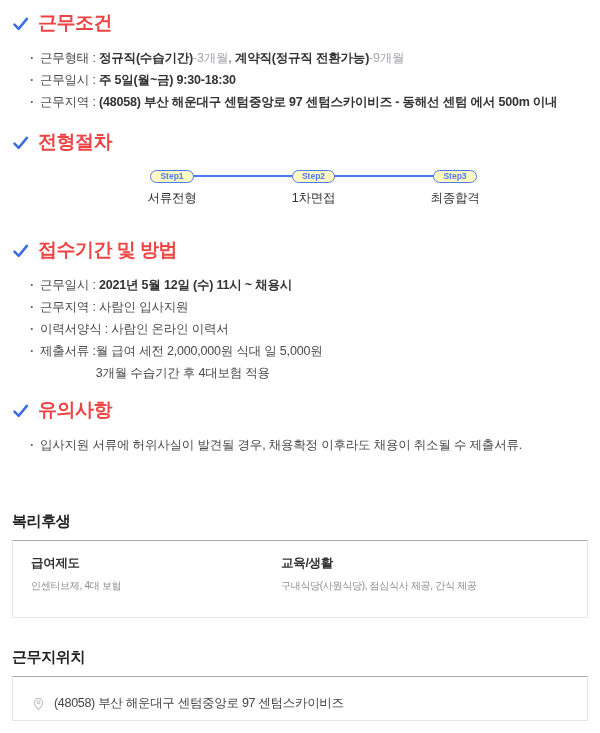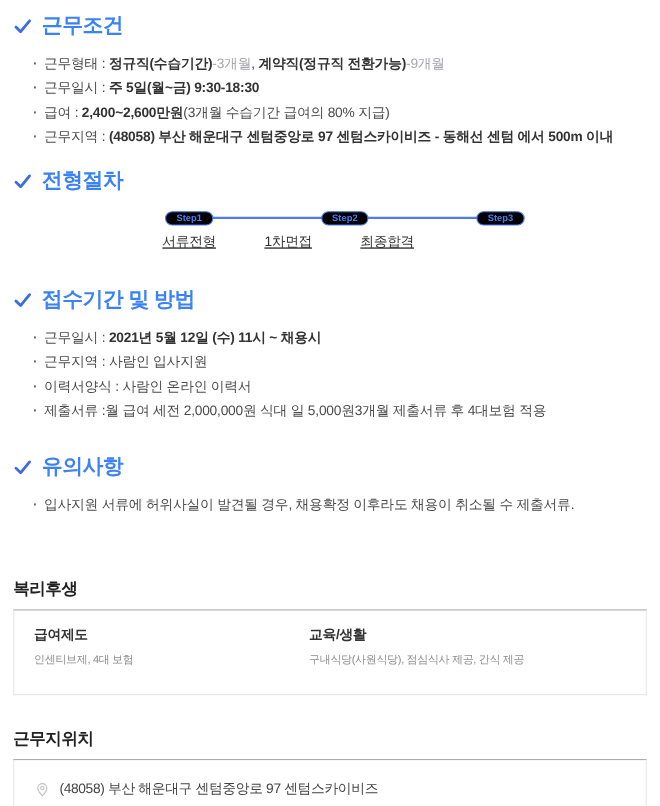--- a/index.html
+++ b/index.html
@@ -9,80 +9,79 @@
     --body-text:#4a4a4a;
     --bold-text:#333333;
     --gray-value:#8c8c8c;
   }
   *{margin:0;padding:0;box-sizing:border-box;}
   body{background:#ffffff;font-family:"Liberation Sans","DejaVu Sans",sans-serif;}
   .page{width:600px;height:733px;background:#fff;overflow:hidden;position:relative;padding:10px 12px 0 12px;}
 
   
   .sec-head{display:flex;align-items:center;gap:9px;margin-top:0;}
-  .sec-head .hd-txt{font-size:19px;font-weight:bold;color:#3b82f6;letter-spacing:-0.5px;}
+  .sec-head .hd-txt{font-size:19px;font-weight:bold;color:#ef4444;letter-spacing:-0.5px;}
   .check-ic{flex:0 0 auto;display:inline-flex;}
 
   
   .blist{list-style:none;margin:11px 0 0 18px;}
   .blist li{font-size:12.5px;line-height:22px;color:var(--body-text);letter-spacing:-0.2px;}
   .blist li::before{content:"·";margin-right:6px;color:#666;font-weight:bold;}
   .blist b{color:var(--bold-text);font-weight:bold;}
   .muted{color:var(--muted-text);}
   .docs-li{display:flex;}
-  .docs-li .val-col{display:flex;flex-direction:row;}
+  .docs-li .val-col{display:flex;flex-direction:column;}
   .docs-li .val-col span{line-height:22px;}
 
   
   .process-diagram{width:373px;margin:15px 0 0 115px;position:relative;}
   .pill-row{display:flex;justify-content:space-between;position:relative;}
   .pill-row .track{position:absolute;left:45px;right:45px;top:5px;height:2px;background:var(--step-blue);border-radius:2px;}
   .pill-col{width:90px;display:flex;justify-content:center;position:relative;z-index:1;}
-  .pill{display:inline-block;background:#000000;border:1px solid var(--step-blue);color:var(--step-blue);
+  .pill{display:inline-block;background:#fef9c3;border:1px solid var(--step-blue);color:var(--step-blue);
         font-size:8.5px;font-weight:bold;line-height:11px;padding:0 9px;border-radius:999px;}
-  .label-row{display:flex;margin-top:7px;text-decoration:underline;}
+  .label-row{display:flex;justify-content:space-between;margin-top:7px;}
   .label-row .lab-col{width:90px;text-align:center;font-size:12.5px;color:#333;letter-spacing:-0.3px;}
 
   
   .sub-title{font-size:15px;font-weight:bold;color:#222;letter-spacing:-0.4px;}
   .card{background:#fff;border:1px solid #e7e7e7;border-top:1px solid #ababab;margin-top:9px;}
   .benefit-card{display:flex;padding:14px 18px 24px 18px;}
   .benefit-col{width:250px;}
   .benefit-col.wide{flex:1;}
   .benefit-h{font-size:12.5px;font-weight:bold;color:#333;letter-spacing:-0.3px;}
   .benefit-v{font-size:10px;color:var(--gray-value);margin-top:7px;letter-spacing:-0.3px;}
 
   .loc-card{padding:18px 18px 0 18px;}
   .loc-row{display:flex;align-items:center;gap:8px;font-size:12.5px;color:#444;letter-spacing:-0.3px;margin-bottom:8px;}
   .loc-ic{flex:0 0 auto;display:inline-flex;color:#c2c2c2;}
 
   .mt-sec2{margin-top:16px;}
   .mt-sec3{margin-top:30px;}
-  .mt-sec4{margin-top:27px;}
+  .mt-sec4{margin-top:13px;}
   .mt-benefits{margin-top:56px;}
   .mt-location{margin-top:30px;}
 </style>
 </head>
 <body>
 
 <div class="page">
 
   <section>
     <div class="sec-head">
       <span class="check-ic">
         <svg width="17" height="17" viewBox="0 0 24 24">
             <path d="M3.5 13.5 L9.5 19.5 L21 5.5" fill="none" stroke="#3b6ce0" stroke-width="3.6" stroke-linecap="round" stroke-linejoin="round"></path>
           </svg>
       </span>
       <span class="hd-txt">근무조건</span>
     </div>
     <ul class="blist">
       <li><span>근무형태 : </span><b>정규직(수습기간)</b><span class="muted">-3개월</span><span>, </span><b>계약직(정규직 전환가능)</b><span class="muted">-9개월</span></li>
       <li><span>근무일시 : </span><b>주 5일(월~금) 9:30-18:30</b></li>
-      <li><span>급여 : </span><b>2,400~2,600만원</b><span>(3개월 수습기간 급여의 80% 지급)</span></li>
       <li><span>근무지역 : </span><b>(48058) 부산 해운대구 센텀중앙로 97 센텀스카이비즈 - 동해선 센텀 에서 500m 이내</b></li>
     </ul>
   </section>
 
   <section class="mt-sec2">
     <div class="sec-head">
       <span class="check-ic">
         <svg width="17" height="17" viewBox="0 0 24 24">
             <path d="M3.5 13.5 L9.5 19.5 L21 5.5" fill="none" stroke="#3b6ce0" stroke-width="3.6" stroke-linecap="round" stroke-linejoin="round"></path>
           </svg>
@@ -120,21 +119,21 @@
       <span class="hd-txt">접수기간 및 방법</span>
     </div>
     <ul class="blist">
       <li><span>근무일시 : </span><b>2021년 5월 12일 (수) 11시 ~ 채용시</b></li>
       <li><span>근무지역 : </span><span>사람인 입사지원</span></li>
       <li><span>이력서양식 : </span><span>사람인 온라인 이력서</span></li>
       <li class="docs-li">
           <span>제출서류 : </span>
           <span class="val-col">
             <span>월 급여 세전 2,000,000원 식대 일 5,000원</span>
-            <span>3개월 제출서류 후 4대보험 적용</span>
+            <span>3개월 수습기간 후 4대보험 적용</span>
           </span>
         </li>
     </ul>
   </section>
 
   <section class="mt-sec4">
     <div class="sec-head">
       <span class="check-ic">
         <svg width="17" height="17" viewBox="0 0 24 24">
             <path d="M3.5 13.5 L9.5 19.5 L21 5.5" fill="none" stroke="#3b6ce0" stroke-width="3.6" stroke-linecap="round" stroke-linejoin="round"></path>

